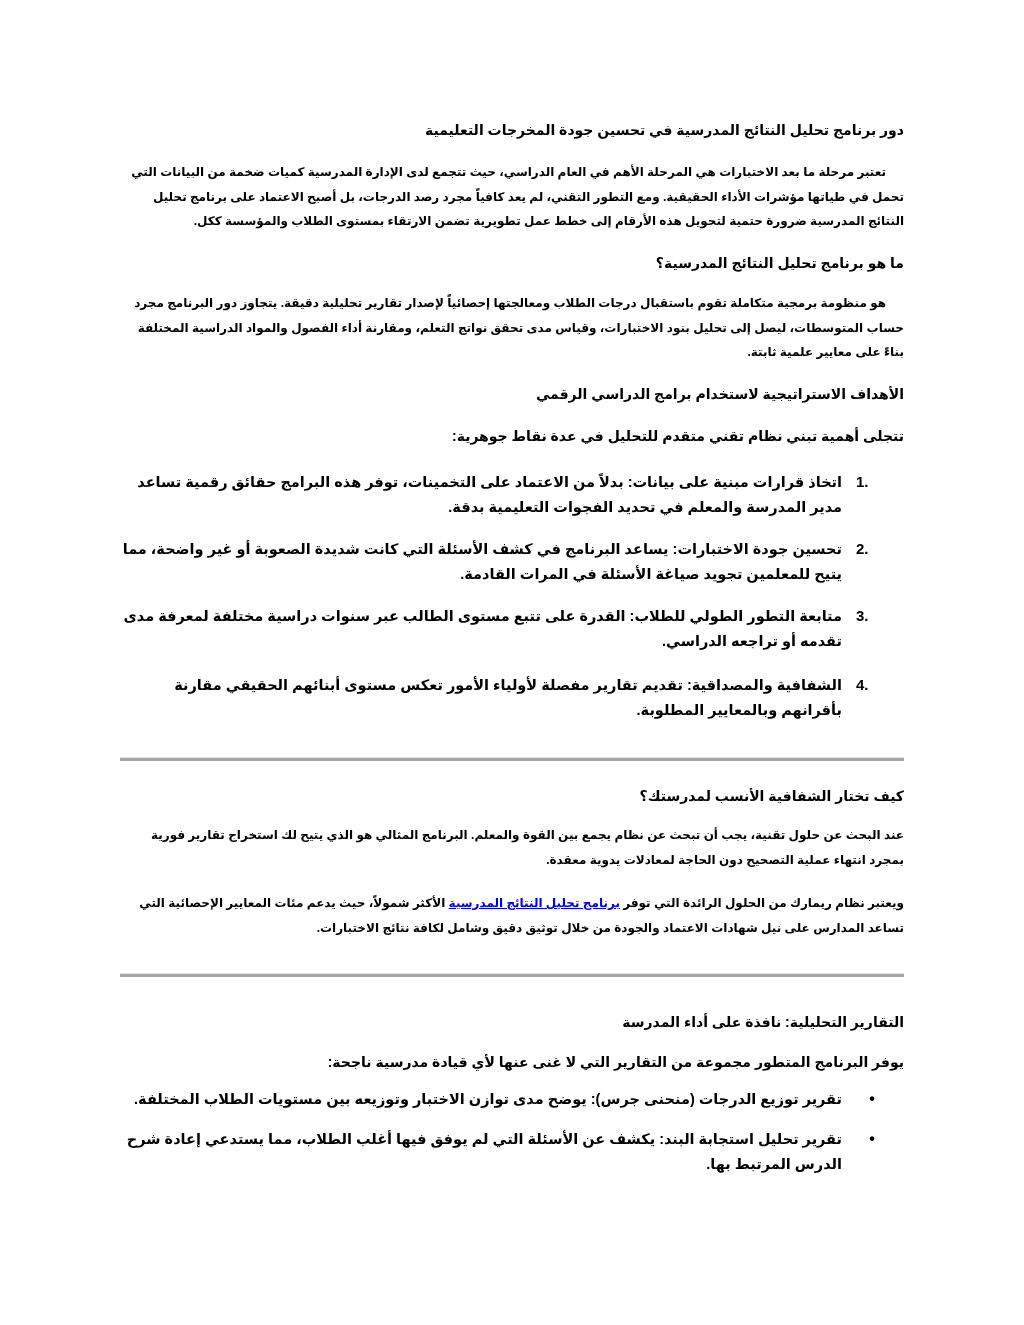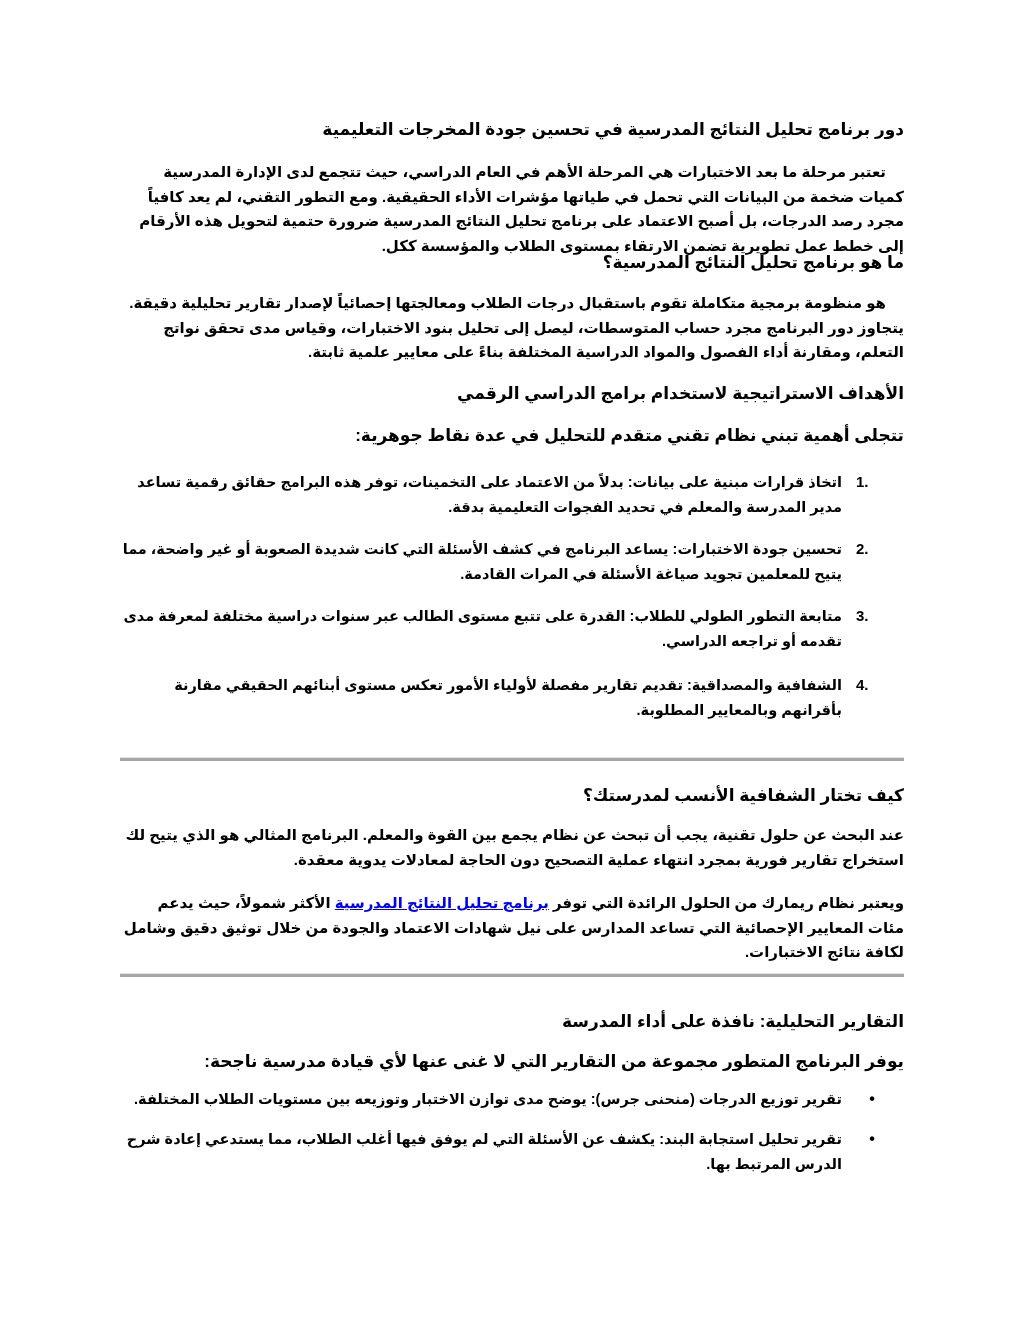--- a/index.html
+++ b/index.html
@@ -1,20 +1,20 @@
 <!DOCTYPE html>
 <html><head>
 <meta charset="utf-8">
 <style>
   html, body { margin: 0; padding: 0; background: #ffffff; }
   body { width: 1024px; height: 1325px; position: relative; overflow: hidden;
          font-family: "Liberation Sans", "DejaVu Sans", sans-serif; color: #000; }
   .page { position: absolute; left: 120px; top: 0; width: 784px; direction: rtl; }
-  .h { position: absolute; right: 0; font-weight: bold; font-size: 17px; line-height: 20px; text-align: right; white-space: nowrap; }
-  .p { position: absolute; right: 0; left: 0; font-weight: bold; font-size: 15px; line-height: 24.5px; text-align: right; }
+  .h { position: absolute; right: 0; font-weight: bold; font-size: 14px; line-height: 20px; text-align: right; white-space: nowrap; }
+  .p { position: absolute; right: 0; left: 0; font-weight: bold; font-size: 12px; line-height: 24.5px; text-align: right; }
   .p .ind { display: inline-block; width: 18px; }
   .hr { position: absolute; left: 0; right: 0; height: 3px; background: #a6a6a6; border-top: 1px solid #e2e2e2; }
   .li { position: absolute; left: 0; right: 0; font-weight: bold; font-size: 14.5px; line-height: 24.5px; text-align: right; padding-right: 62px; padding-left: 0; box-sizing: border-box; }
   .num { position: absolute; right: 0; width: 48px; text-align: left; direction: ltr; font-weight: bold; font-size: 15px; }
   .bullet { position: absolute; right: 22px; width: 20px; text-align: center; font-size: 16px; }
   a.link { color: #1a0dab; color: #0000ee; text-decoration: underline; }
 </style>
 </head>
 <body>
 

